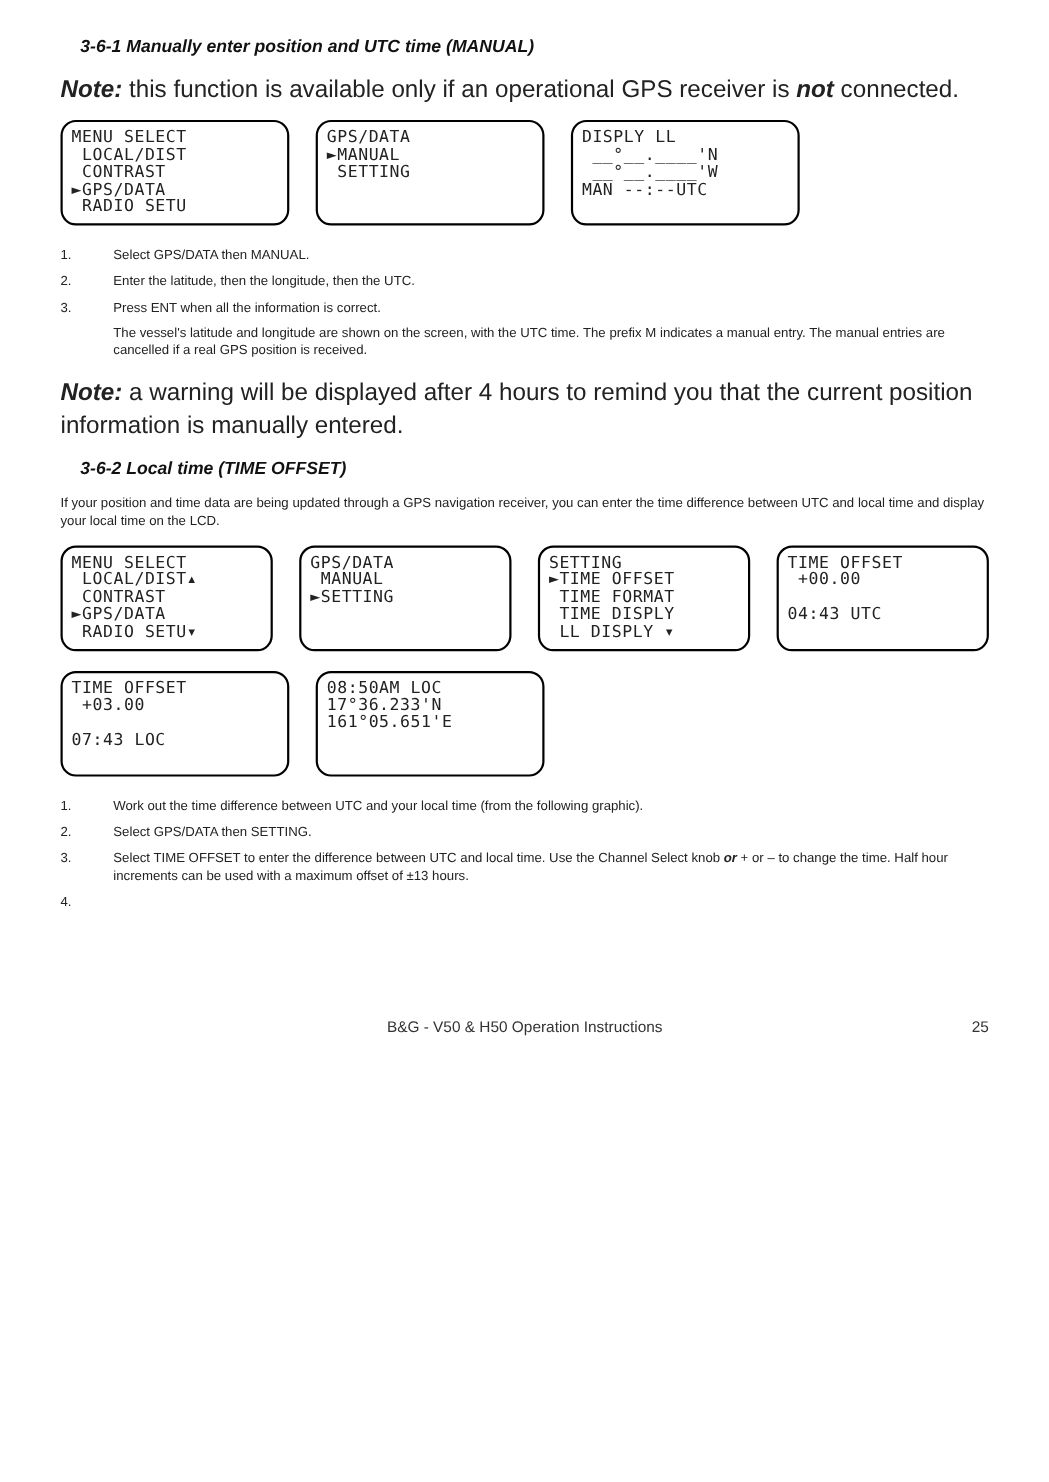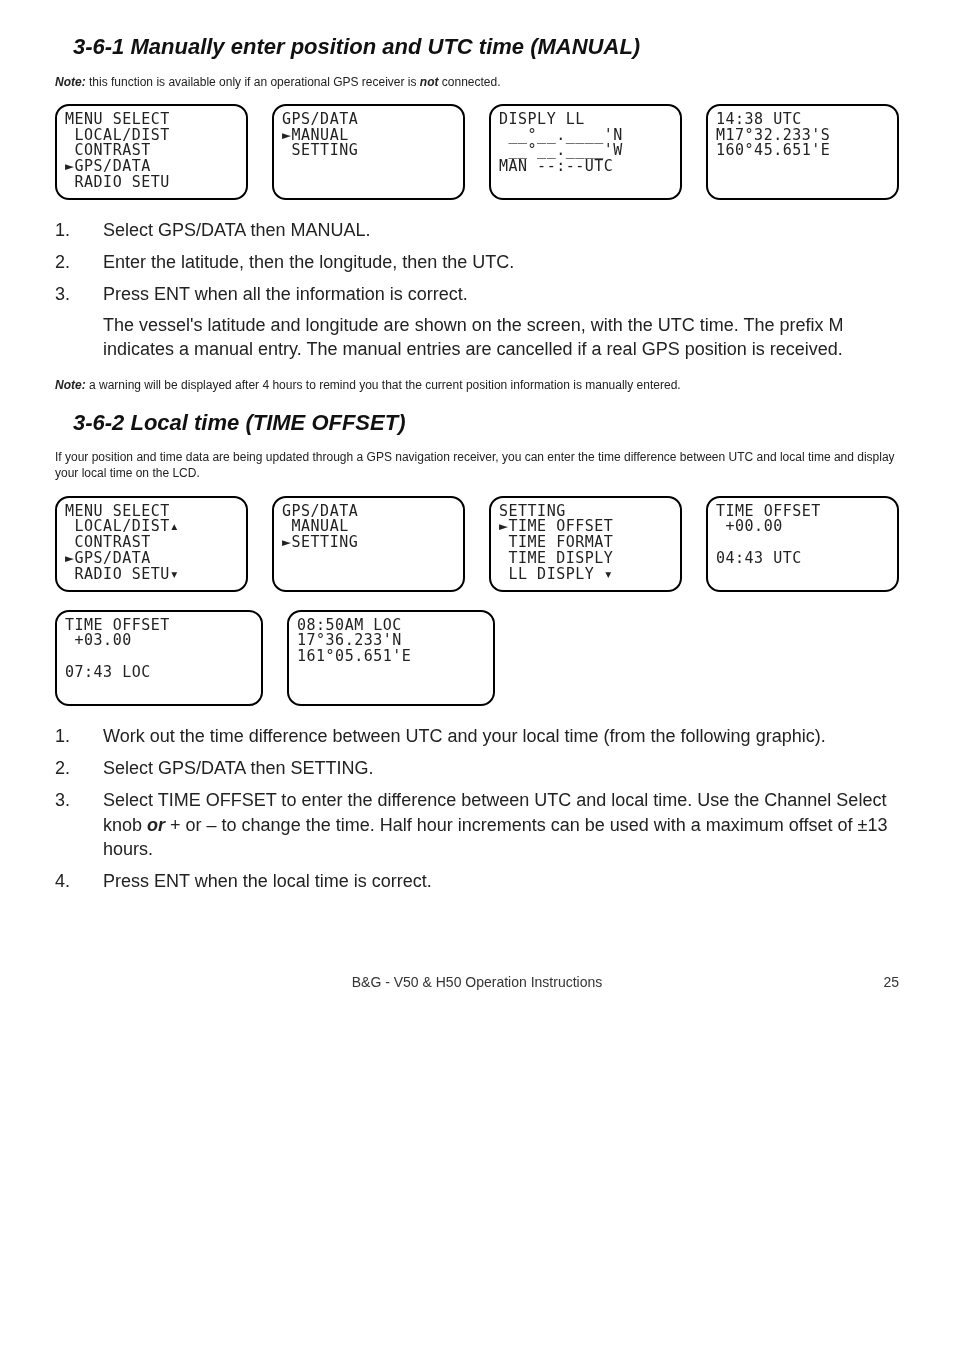--- a/index.html
+++ b/index.html
@@ -6,28 +6,28 @@
   body {
     font-family: "Myriad Pro", "Segoe UI", Arial, sans-serif;
     color: #222;
     background: #fff;
     width: 954px;
     padding: 30px 55px 40px 55px;
     font-weight: 300;
     line-height: 1.35;
   }
   h2.section {
-    font-size: 22px;
+    font-size: 16px;
     font-weight: 700;
     font-style: italic;
     margin: 2px 0 12px 18px;
     color: #111;
   }
   p.note {
-    font-size: 12px;
+    font-size: 22px;
     margin: 0 0 14px 0;
   }
   p.note .nlabel {
     font-weight: 700;
     font-style: italic;
   }
   p.note .emph { font-weight: 700; font-style: italic; }
   p.body {
     font-size: 12px;
     margin: 0 0 14px 0;
@@ -50,41 +50,41 @@
     white-space: pre;
     overflow: hidden;
   }
   ol.steps {
     list-style: none;
     counter-reset: step;
     margin: 0 0 16px 0;
   }
   ol.steps > li {
     counter-increment: step;
-    font-size: 18px;
+    font-size: 12px;
     padding-left: 48px;
     position: relative;
     margin-bottom: 8px;
   }
   ol.steps > li::before {
     content: counter(step) ".";
     position: absolute;
     left: 0;
     top: 0;
   }
   ol.steps li .sub {
     display: block;
     margin-top: 6px;
   }
   ol.steps li .or { font-weight: 700; font-style: italic; margin-top: 37px; }
   .footer {
     display: flex;
     justify-content: space-between;
     align-items: baseline;
-    margin-top: 80px;
+    margin-top: 120px;
     font-size: 14px;
     color: #333;
   }
   .footer .center {
     position: absolute;
     left: 50%;
     transform: translateX(-50%);
   }
   .footer .pnum { font-weight: 400; }
   .footer-wrap { position: relative; }
@@ -104,23 +104,20 @@
  CONTRAST
 ►GPS/DATA
  RADIO SETU</div>
   <div class="lcd">GPS/DATA
 ►MANUAL
  SETTING</div>
   <div class="lcd">DISPLY LL
  __°__.____'N
  __°__.____'W
 MAN --:--UTC</div>
-  <div class="lcd">14:38 UTC
-M17°32.233'S
-160°45.651'E</div>
 </div>
 
 <ol class="steps">
   <li>Select GPS/DATA then MANUAL.</li>
   <li>Enter the latitude, then the longitude, then the UTC.</li>
   <li>
     <span>Press ENT when all the information is correct.</span>
     <span class="sub">The vessel's latitude and longitude are shown on the screen, with the UTC time. The prefix M indicates a manual entry. The manual entries are cancelled if a real GPS position is received.</span>
   </li>
 </ol>
@@ -163,21 +160,20 @@
 161°05.651'E</div>
 </div>
 
 <ol class="steps">
   <li>Work out the time difference between UTC and your local time (from the following graphic).</li>
   <li>Select GPS/DATA then SETTING.</li>
   <li>
     <span>Select TIME OFFSET to enter the difference between UTC and local time. Use the Channel Select knob </span><span class="or">or</span><span> + or – to change the time. Half hour increments can be used with a maximum offset of ±13 hours.</span>
   </li>
   <li>
-    <span>Press ENT when the local time is correct.</span>
   </li>
 </ol>
 
 <div class="footer-wrap">
   <div class="footer">
     <span></span>
     <span class="center">B&amp;G - V50 &amp; H50 Operation Instructions</span>
     <span class="pnum">25</span>
   </div>
 </div>

